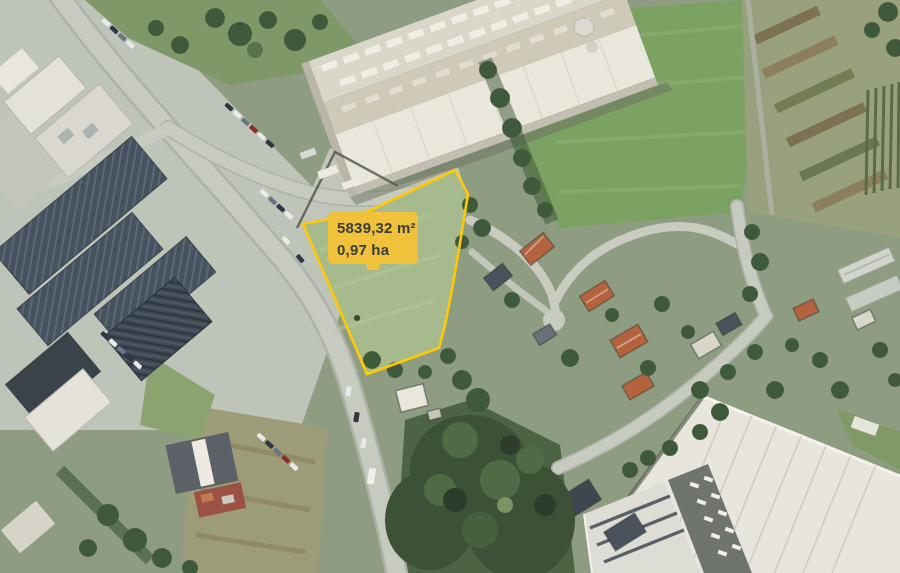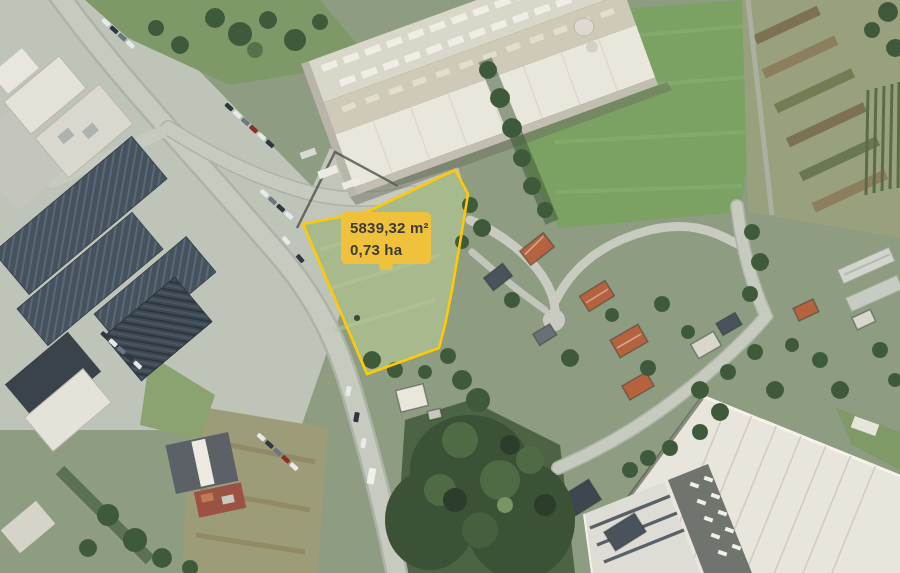--- a/index.html
+++ b/index.html
@@ -1,21 +1,21 @@
 <!DOCTYPE html>
 <html style="--parcel-stroke: #FFC907; --parcel-fill: #A6BA8D; --label-bg: #F0C23B; --label-text: #3C3C3C;"><head>
 <meta charset="utf-8">
 <style>
   html,body{margin:0;padding:0;background:#222;}
   .stage{position:relative;width:900px;height:573px;overflow:hidden;
          font-family:"Liberation Sans",sans-serif;}
   .stage svg{position:absolute;left:0;top:0;display:block;}
   .parcel-fill{fill:var(--parcel-fill);}
   .parcel-outline{fill:none;stroke:var(--parcel-stroke);stroke-width:2.6;stroke-linejoin:miter;}
-  .parcel-label{position:absolute;left:341px;top:212px;width:90px;height:52px;
+  .parcel-label{position:absolute;left:328px;top:212px;width:90px;height:52px;
       box-sizing:border-box;padding:5px 0 0 9px;border-radius:5px;
       background:var(--label-bg);color:var(--label-text);
       font-size:15px;line-height:22px;font-weight:700;letter-spacing:.2px;}
   .parcel-label::after{content:"";position:absolute;left:50%;bottom:-6px;
       transform:translateX(-50%);width:13px;height:7px;border-radius:0 0 3px 3px;
       background:var(--label-bg);}
 </style>
 </head>
 <body>
 
@@ -342,15 +342,15 @@
     <rect x="368" y="468" width="7" height="16" rx="1" fill="#F0F0EC" transform="rotate(10 371 476)"></rect>
     <rect x="282" y="238" width="9" height="4.5" rx="1" fill="#E8EAEA" transform="rotate(50 286 240)"></rect>
     <rect x="296" y="256" width="9" height="4.5" rx="1" fill="#2E3742" transform="rotate(50 300 258)"></rect>
   </g>
 
   <polygon class="parcel-outline" points="303,224 340,217 369,211 455,170 468,194 460,243 452,290 445,325 439,348 367,374"></polygon>
 </svg>
 
 <div class="parcel-label">
   <div>5839,32 m²</div>
-  <div>0,73 ha</div>
+  <div>0,97 ha</div>
 </div>
 </div>
 
 </body></html>

